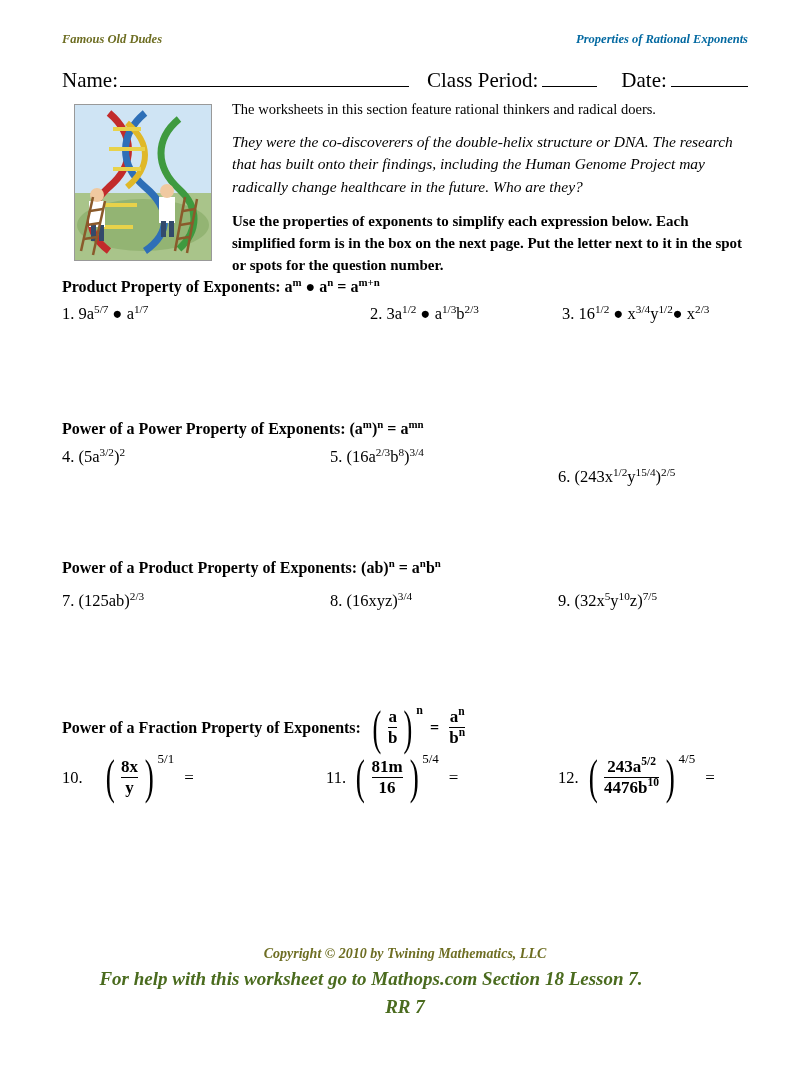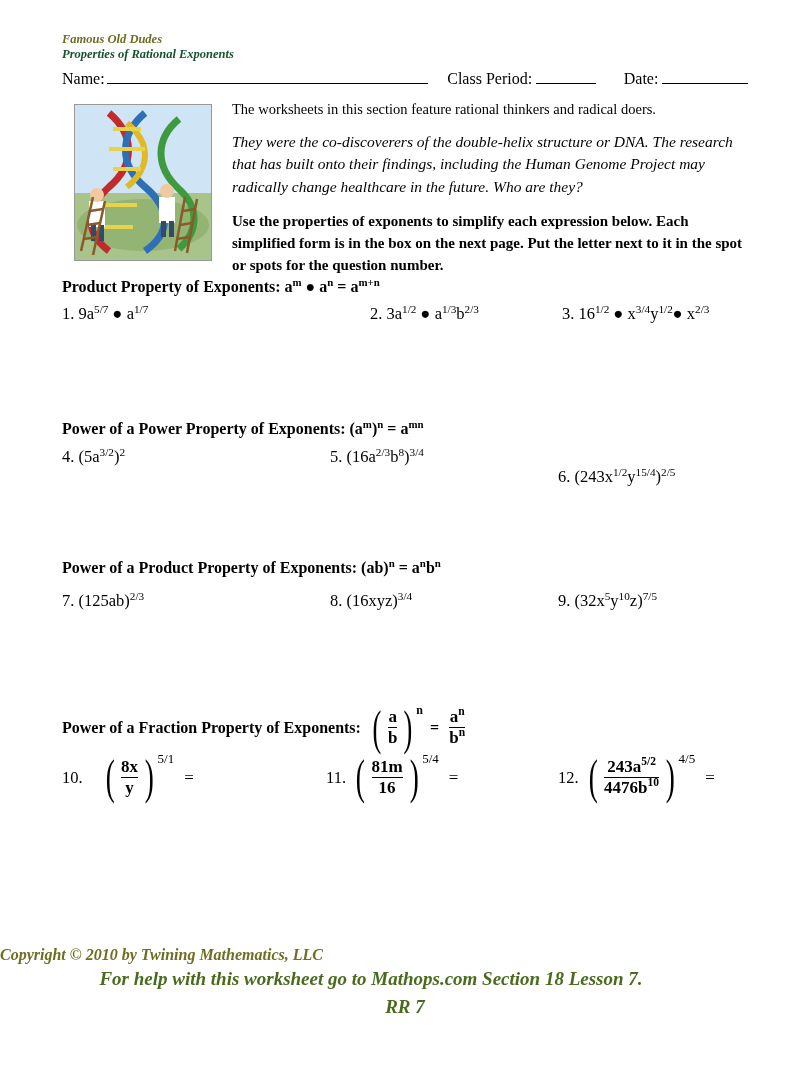--- a/index.html
+++ b/index.html
@@ -29,32 +29,31 @@
     left: 62px;
     right: 62px;
     display: flex;
     justify-content: space-between;
     align-items: baseline;
     font-family: "Liberation Serif", serif;
     font-weight: bold;
     font-style: italic;
     font-size: 12.5px;
     color: #6b6b1f;
-    flex-direction: column;
   }
   .header .left { color: #6e6e23; }
-  .header .right { color: #14532d; }
+  .header .right { color: #0369a1; }
 
   
   .nameline {
     position: absolute;
     top: 68px;
     left: 62px;
     right: 62px;
-    font-size: 16px;
+    font-size: 21px;
     display: flex;
     align-items: baseline;
     white-space: nowrap;
   }
   .u-long { display:inline-block; border-bottom: 1px solid #000; width: 330px; height: 15px; margin-left:2px;}
   .u-med { display:inline-block; border-bottom: 1px solid #000; width: 62px; height: 15px; margin-left:4px;}
   .u-short { display:inline-block; border-bottom: 1px solid #000; width: 88px; height: 15px; margin-left:4px;}
   .gap-lg { display:inline-block; width: 20px; }
   .gap-md { display:inline-block; width: 28px; }
 
@@ -149,21 +148,22 @@
   .bigfrac .stack .num { display:block; }
   .bigfrac .stack .den { display:block; border-top: 1.6px solid #000; }
   .eqmark { margin-left: 10px; font-size: 17px; }
 
   
   .copyright {
     position: absolute;
     top: 946px;
     left: 0;
     width: 810px;
-    font-size: 16px;
+    text-align: center;
+    font-size: 14px;
     font-style: italic;
     font-weight: bold;
     color: #6e6e23;
   }
   .footer-help {
     position: absolute;
     top: 968px;
     left: 0;
     width: 742px;
     text-align: center;

